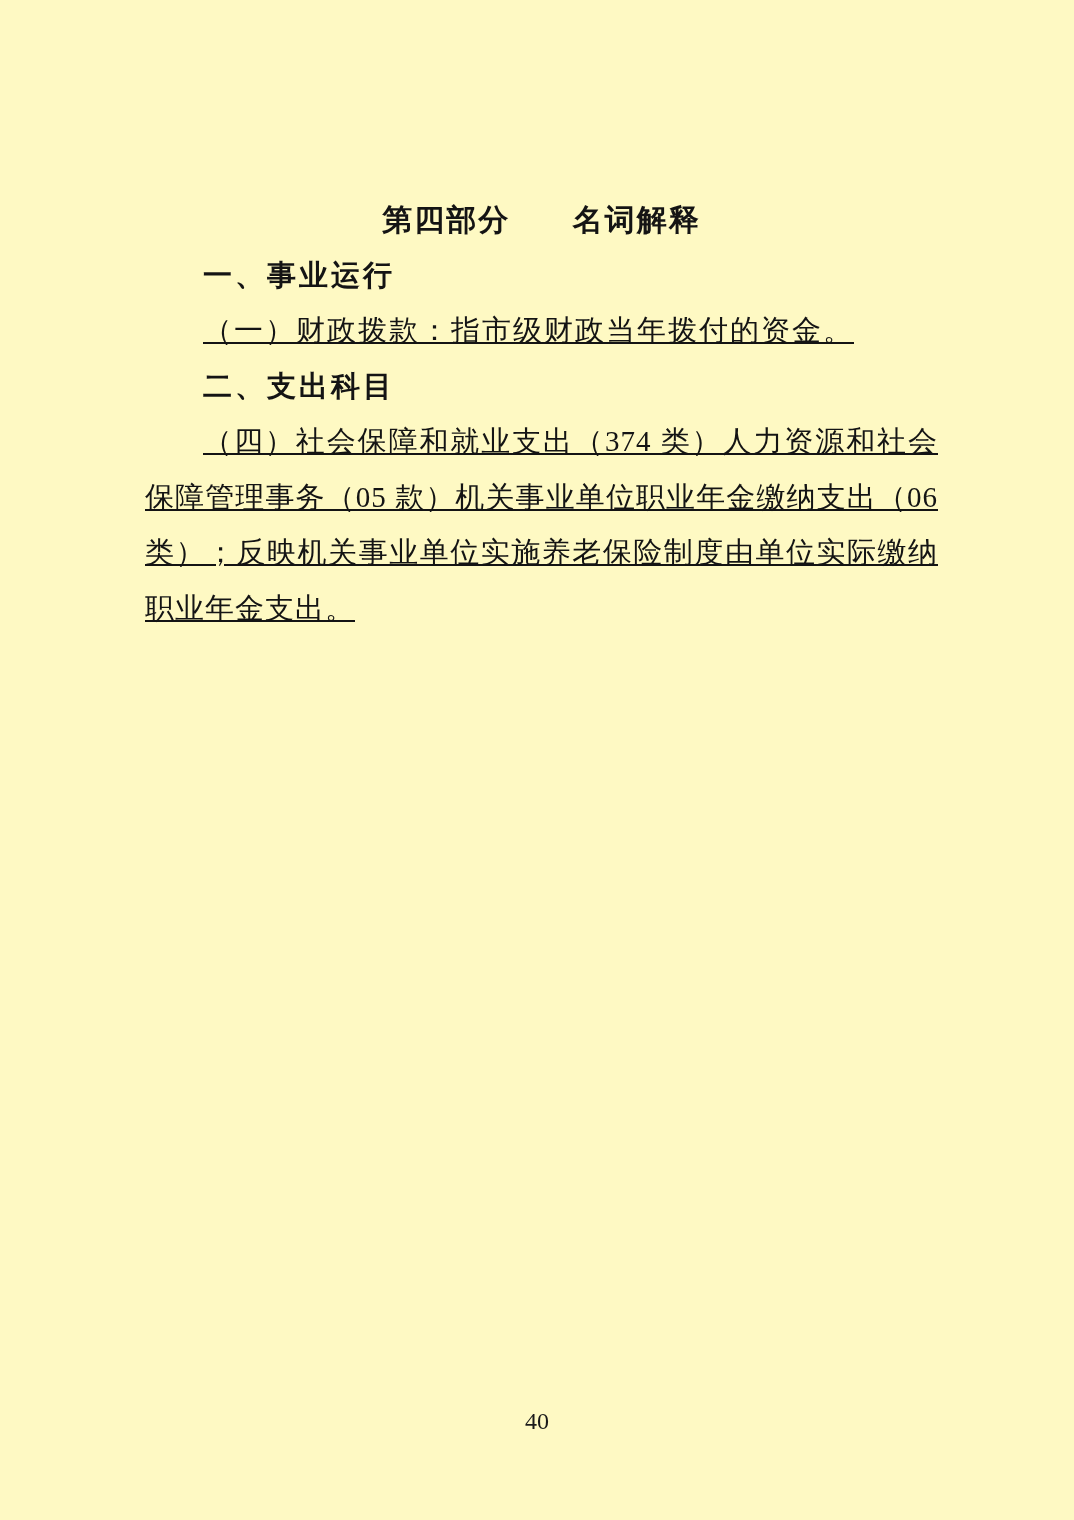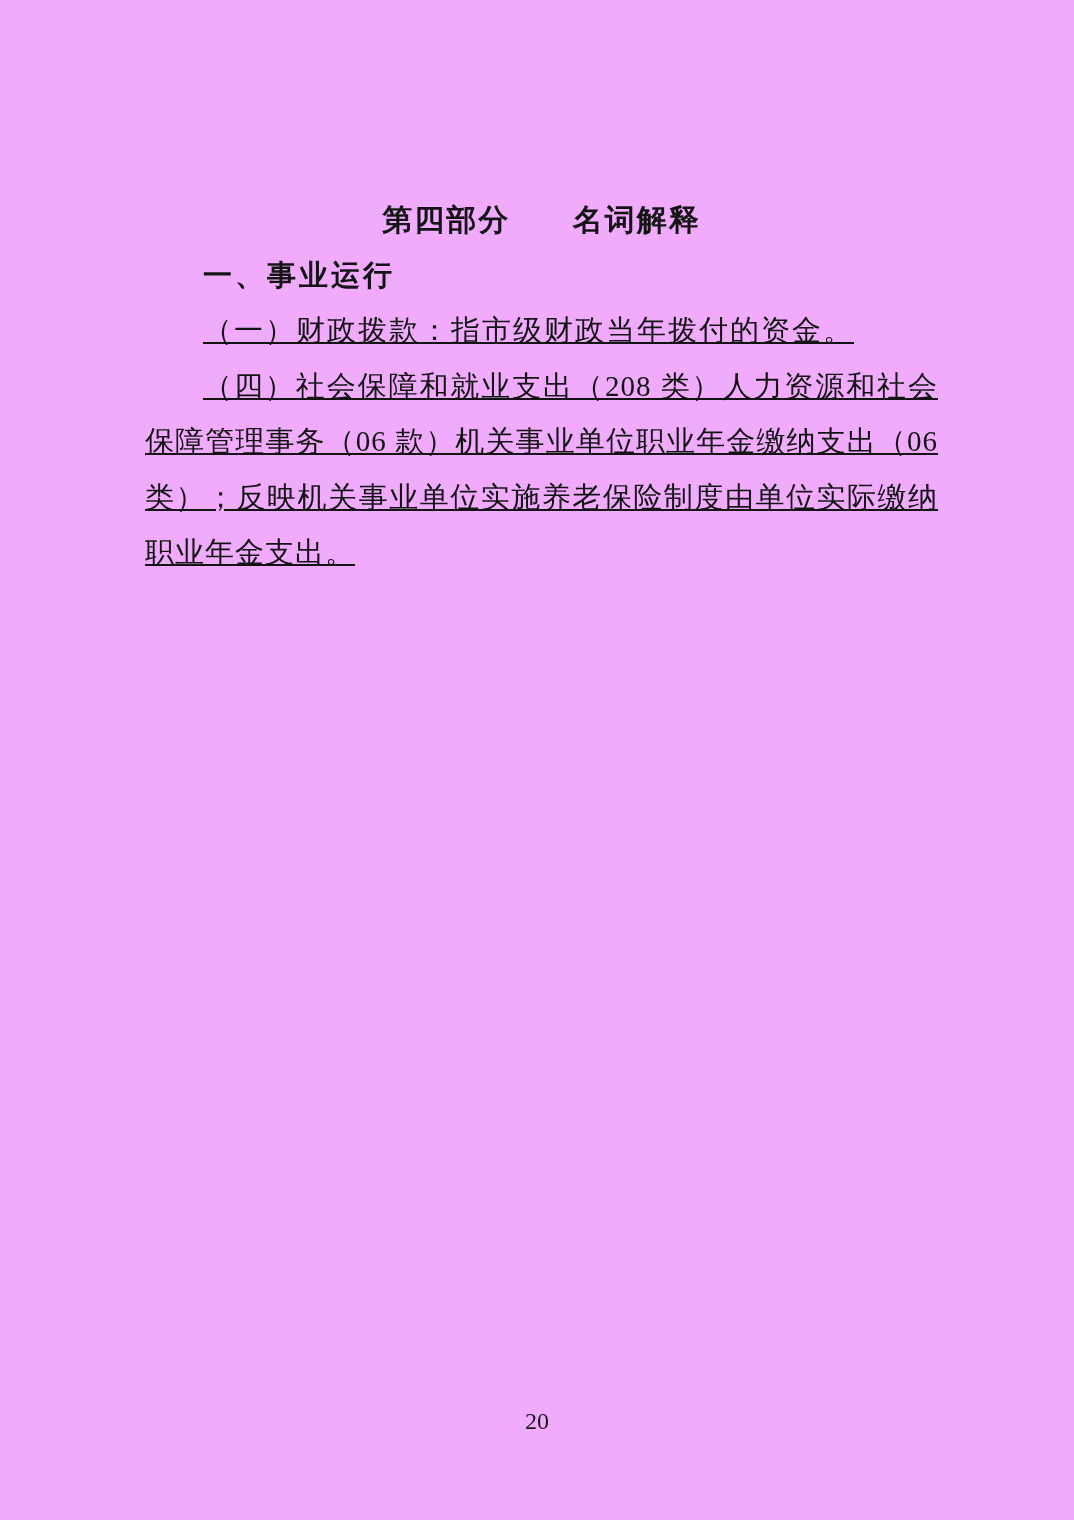--- a/index.html
+++ b/index.html
@@ -11,21 +11,21 @@
     width: 1074px;
     height: 1520px;
     position: relative;
     overflow: hidden;
     font-family: "Liberation Serif", "DejaVu Serif", serif;
     color: #141414;
   }
   .page {
     position: absolute;
     inset: 0;
-    background: #f0abfc;
+    background: #fef9c3;
   }
   .content {
     position: absolute;
     left: 145px;
     top: 192px;
     width: 793px;
   }
   .doc-title {
     margin: 0;
     font-family: "Liberation Sans", "DejaVu Sans", sans-serif;
@@ -82,22 +82,23 @@
     <h1 class="doc-title">
       <span>第四部分</span>
       <span class="title-gap"></span>
       <span>名词解释</span>
     </h1>
 
     <h2 class="section-heading">一、事业运行</h2>
 
     <p class="para single-line">（一）财政拨款：指市级财政当年拨付的资金。</p>
 
+    <h2 class="section-heading">二、支出科目</h2>
 
 
 
 
-    <p class="para">（四）社会保障和就业支出（208 类）人力资源和社会保障管理事务（06 款）机关事业单位职业年金缴纳支出（06 类）；反映机关事业单位实施养老保险制度由单位实际缴纳职业年金支出。</p>
+    <p class="para">（四）社会保障和就业支出（374 类）人力资源和社会保障管理事务（05 款）机关事业单位职业年金缴纳支出（06 类）；反映机关事业单位实施养老保险制度由单位实际缴纳职业年金支出。</p>
 
   </main>
 
-  <footer class="page-footer">20</footer>
+  <footer class="page-footer">40</footer>
 </div>
 
 </body></html>

